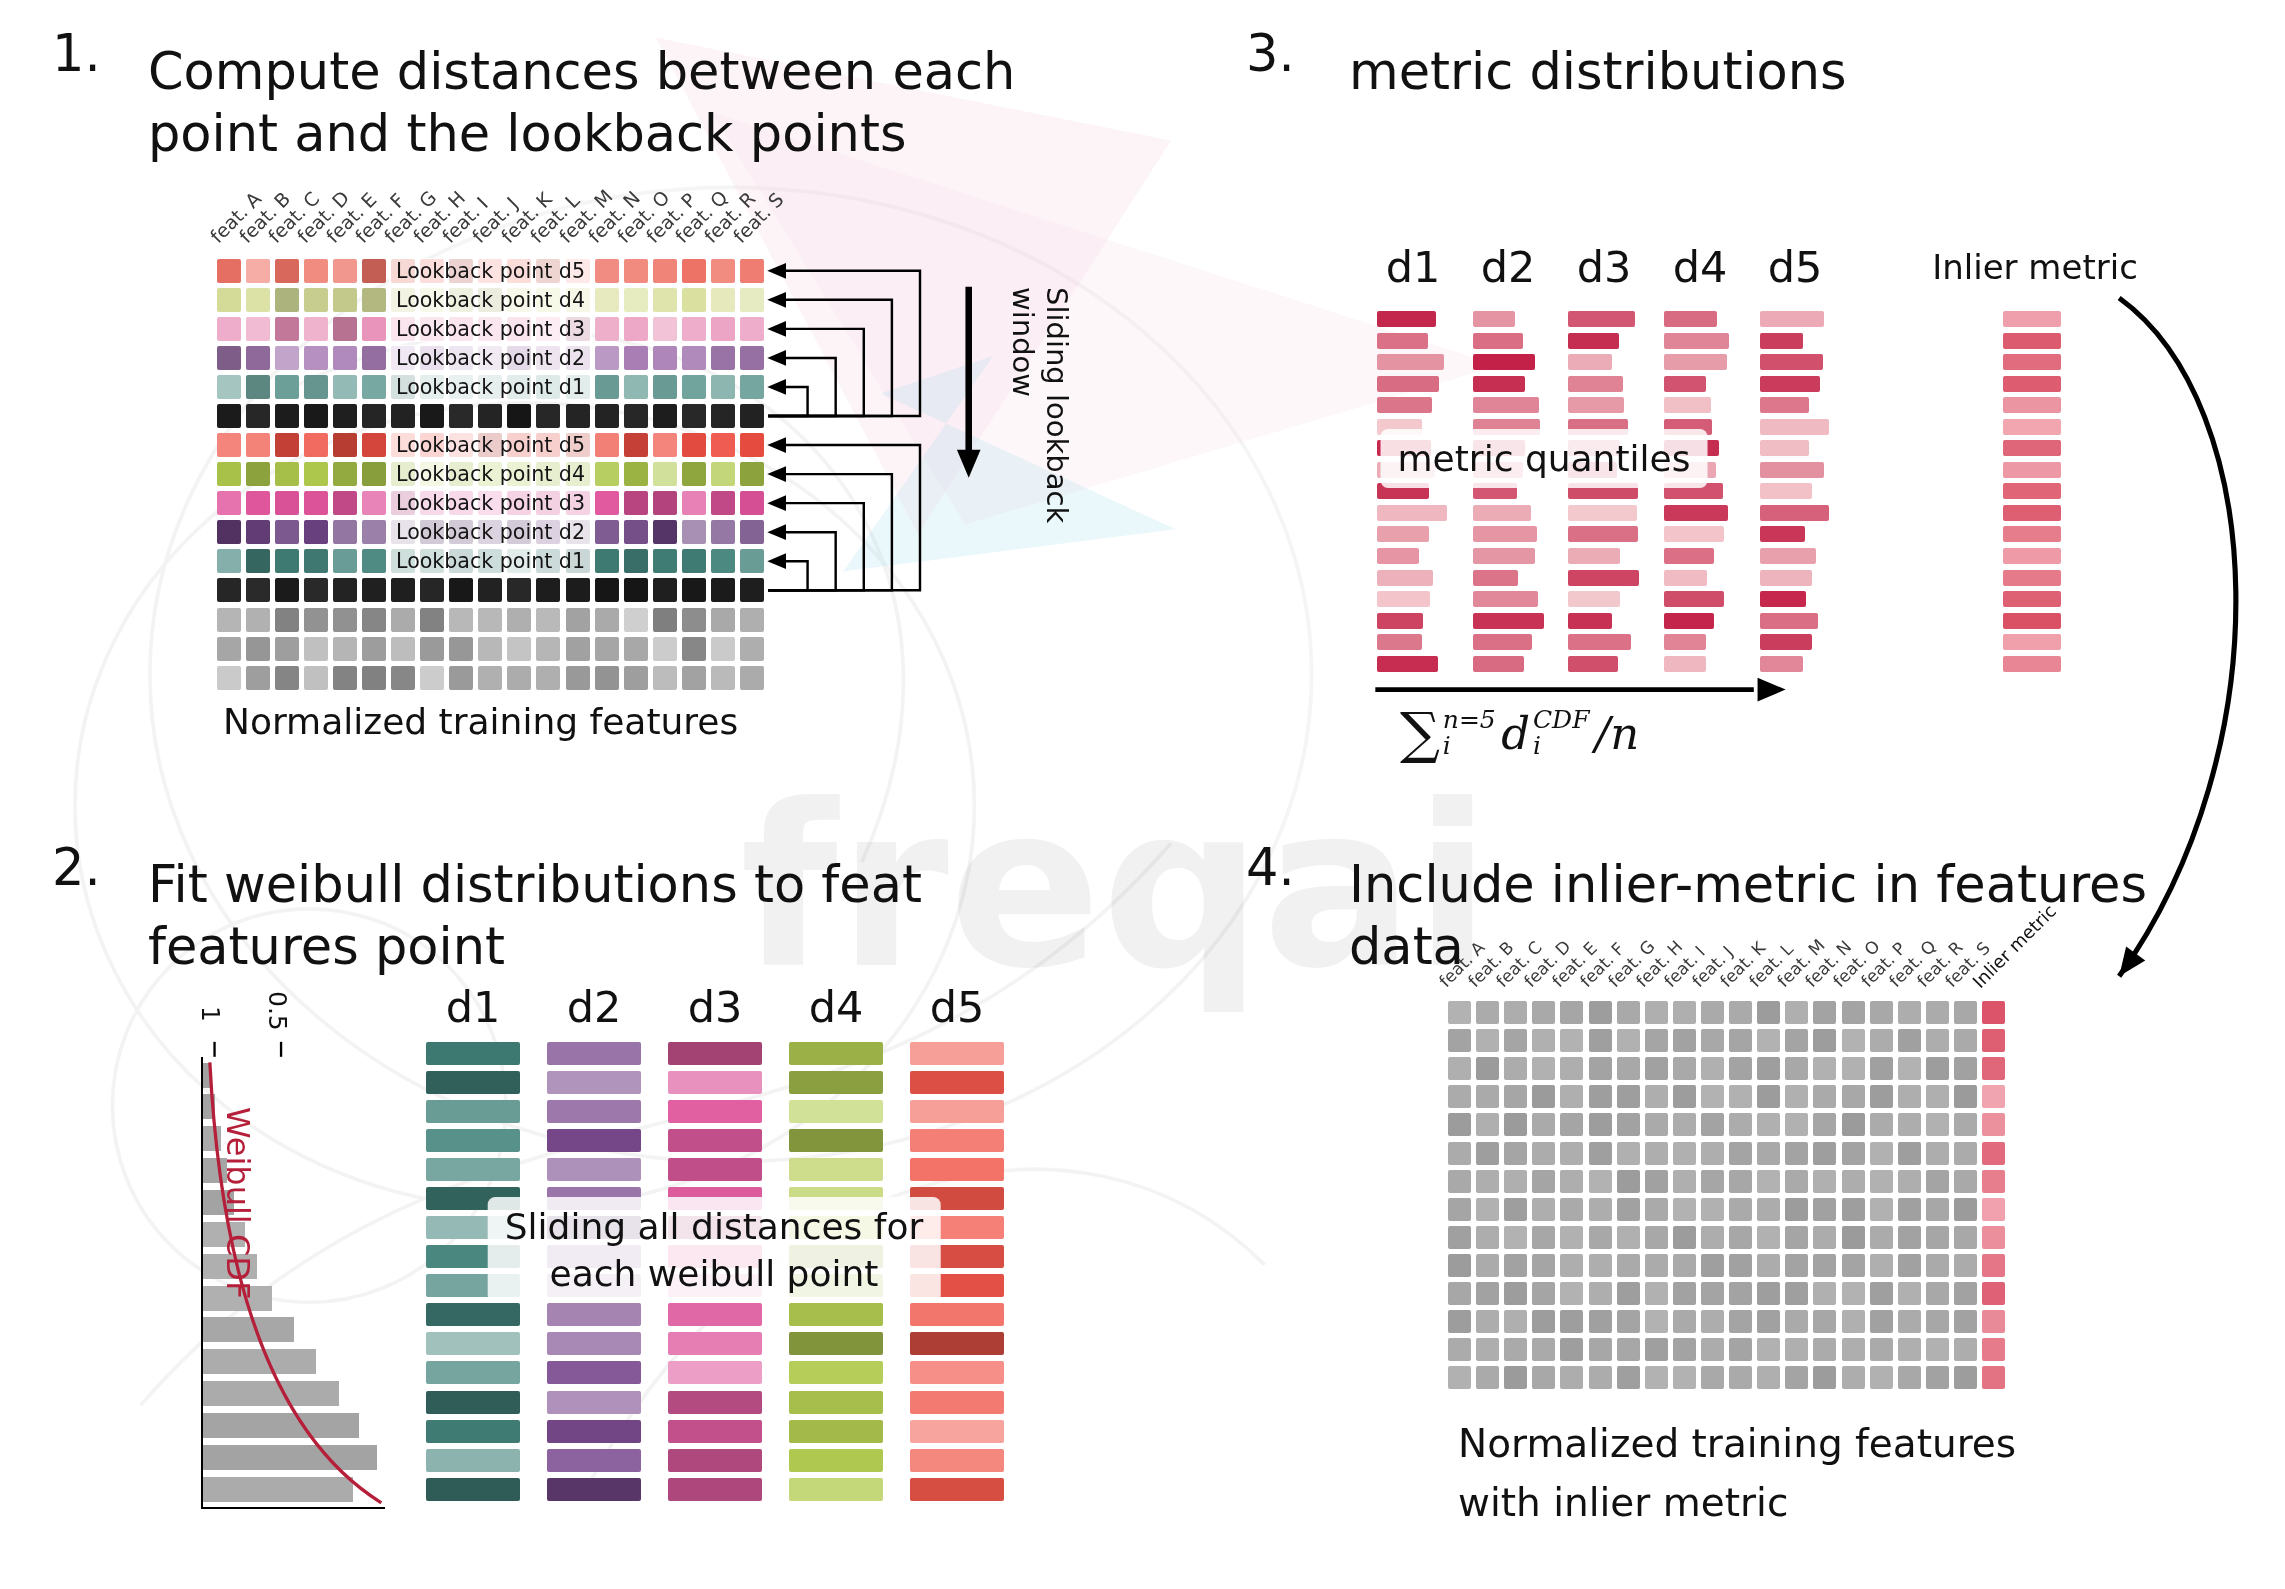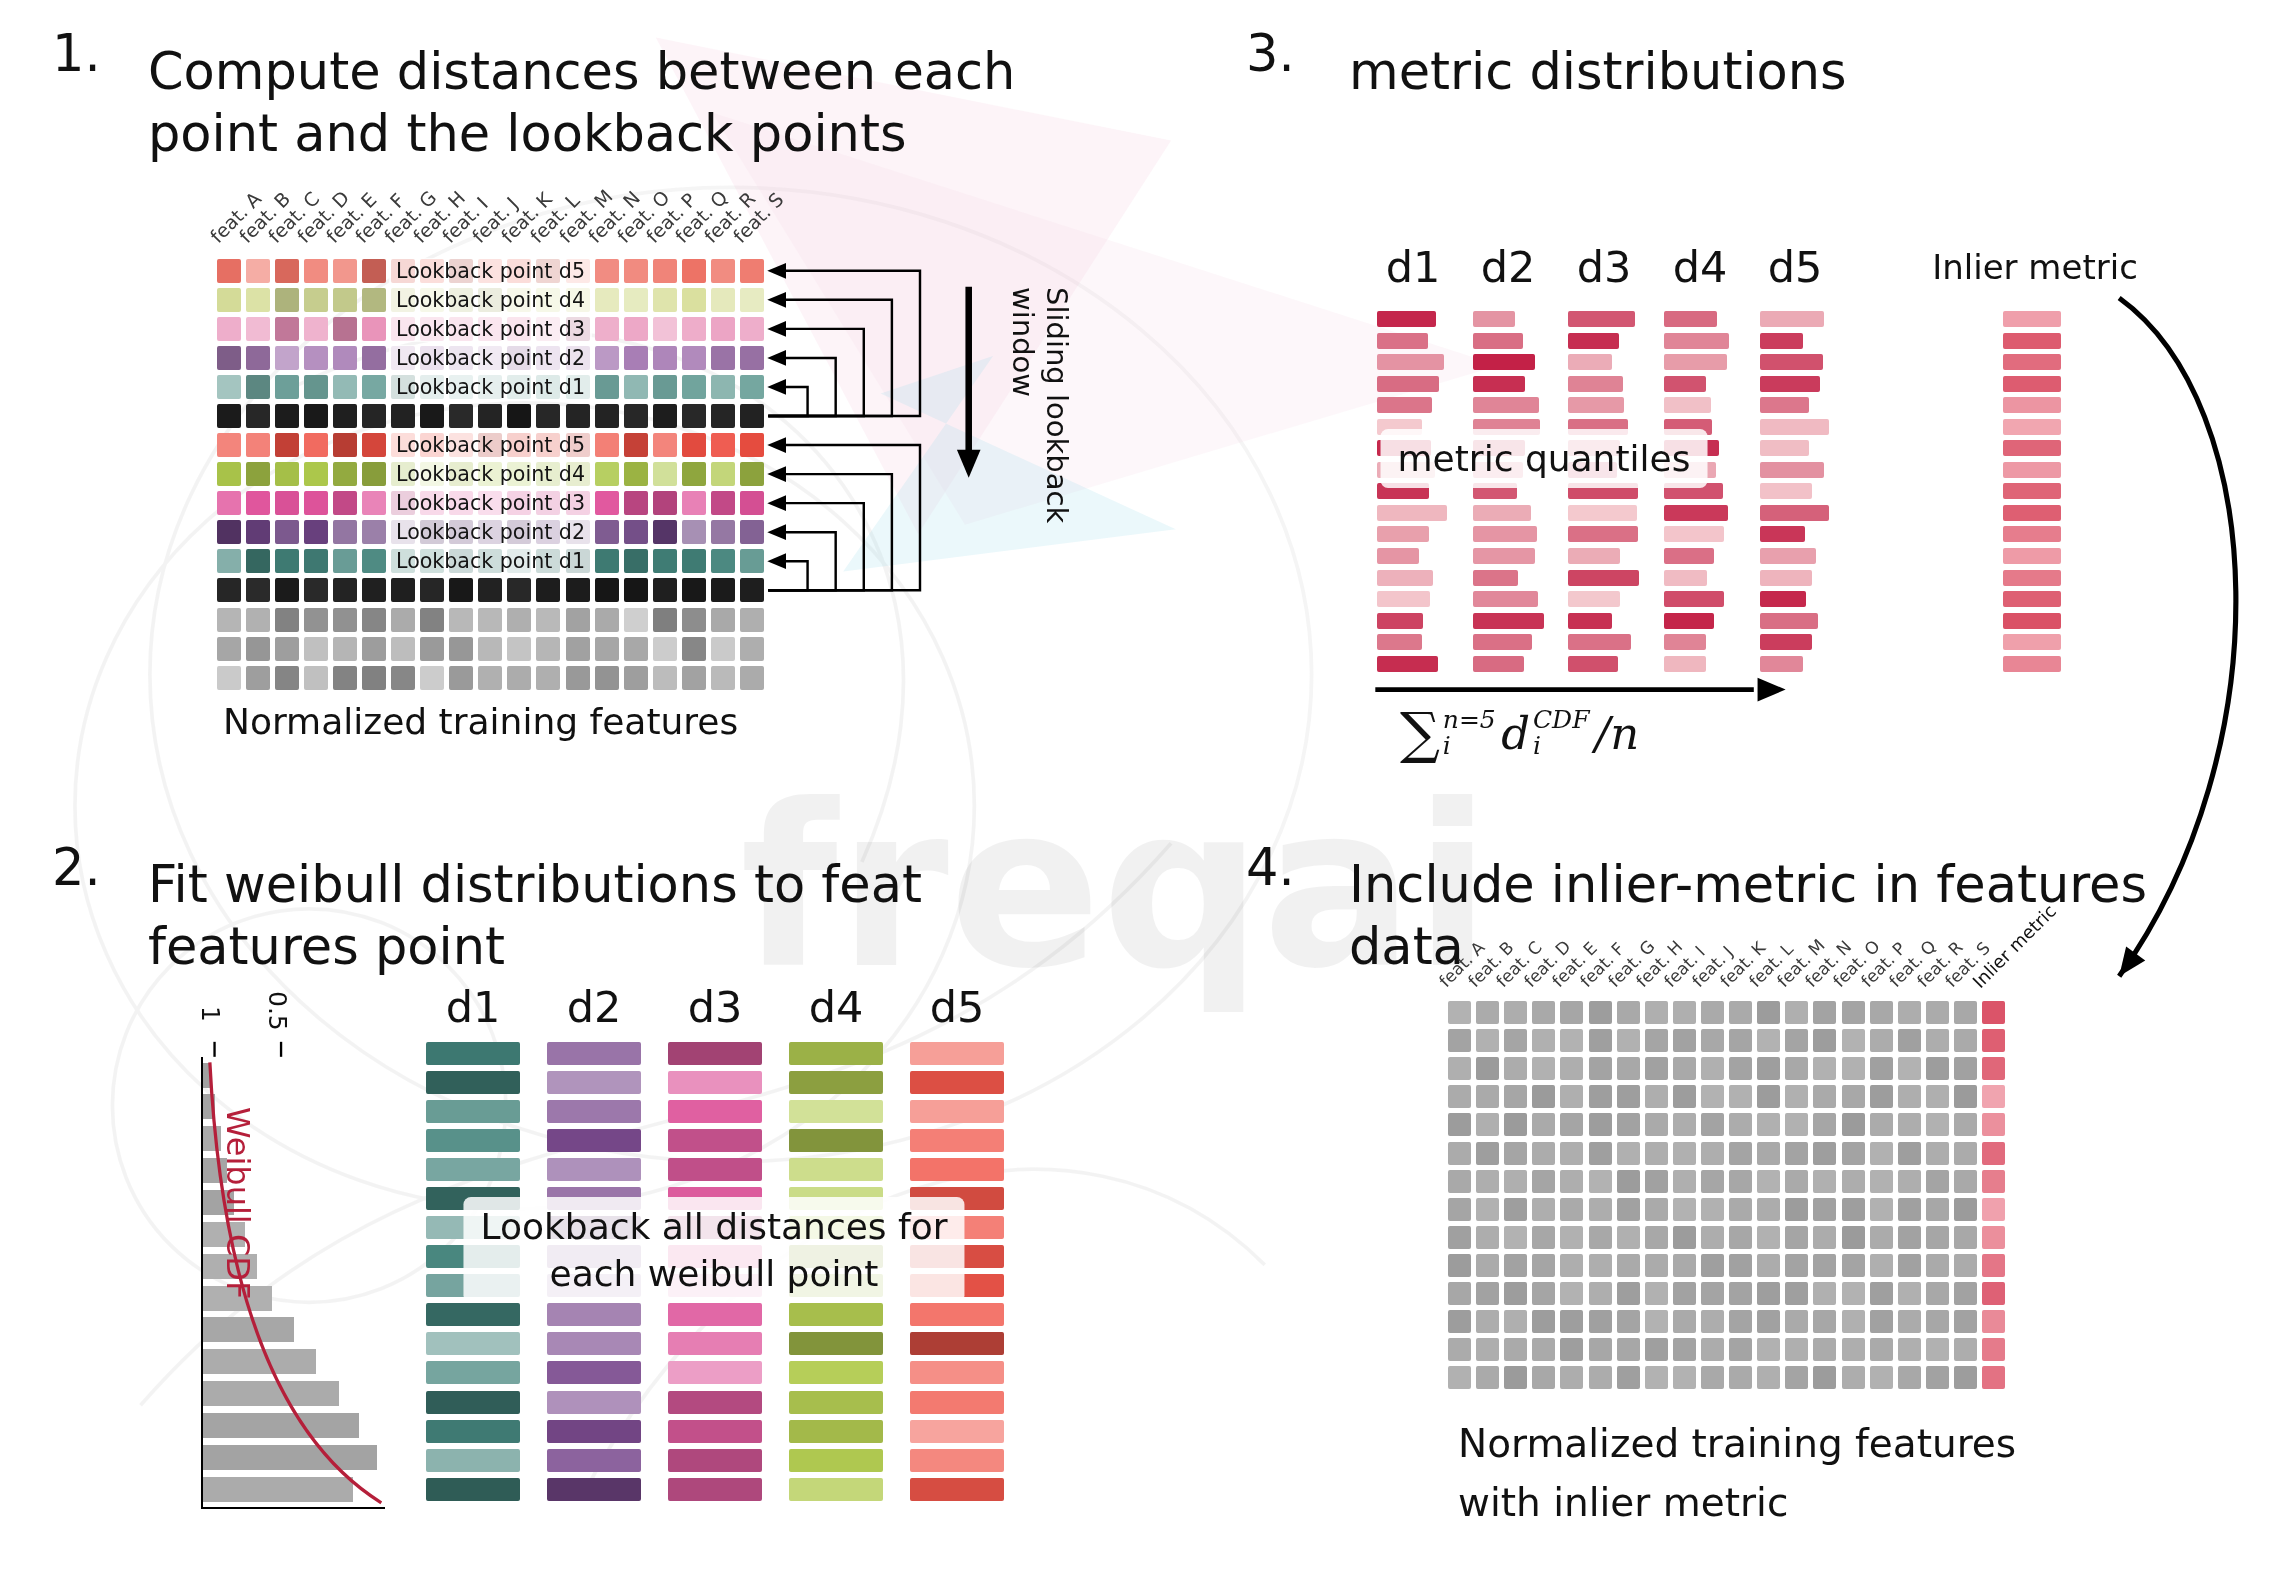--- a/index.html
+++ b/index.html
@@ -448,21 +448,21 @@
       <div class="hbar" style="top: 388px; width: 174px; background: rgb(163, 163, 163);"></div>
       <div class="hbar" style="top: 420px; width: 150px; background: rgb(171, 171, 171);"></div>
     </div>
 
   <span class="vtext vtick" style="left:225px;top:1006px">1</span>
   <span class="vtext vtick" style="left:292px;top:991px">0.5</span>
 
   <span class="vtext cdf-label" style="left:257px;top:1107px">Weibull CDF</span>
 
   <div class="overlay-label" style="left:714px;top:1197px;transform:translateX(-50%)">
-    <div>Lookback all distances for</div>
+    <div>Sliding all distances for</div>
     <div>each weibull point</div>
   </div>
 
   <div class="abs num" style="left:1246px;top:838px">4.</div>
   <div class="abs title" style="left:1349px;top:854px">
     <div>Include inlier-metric in features</div>
     <div>data</div>
   </div>
 
   <div class="grid-box" id="p4-grid" style="left:1448px;top:1001px;width:557px;height:388px">

